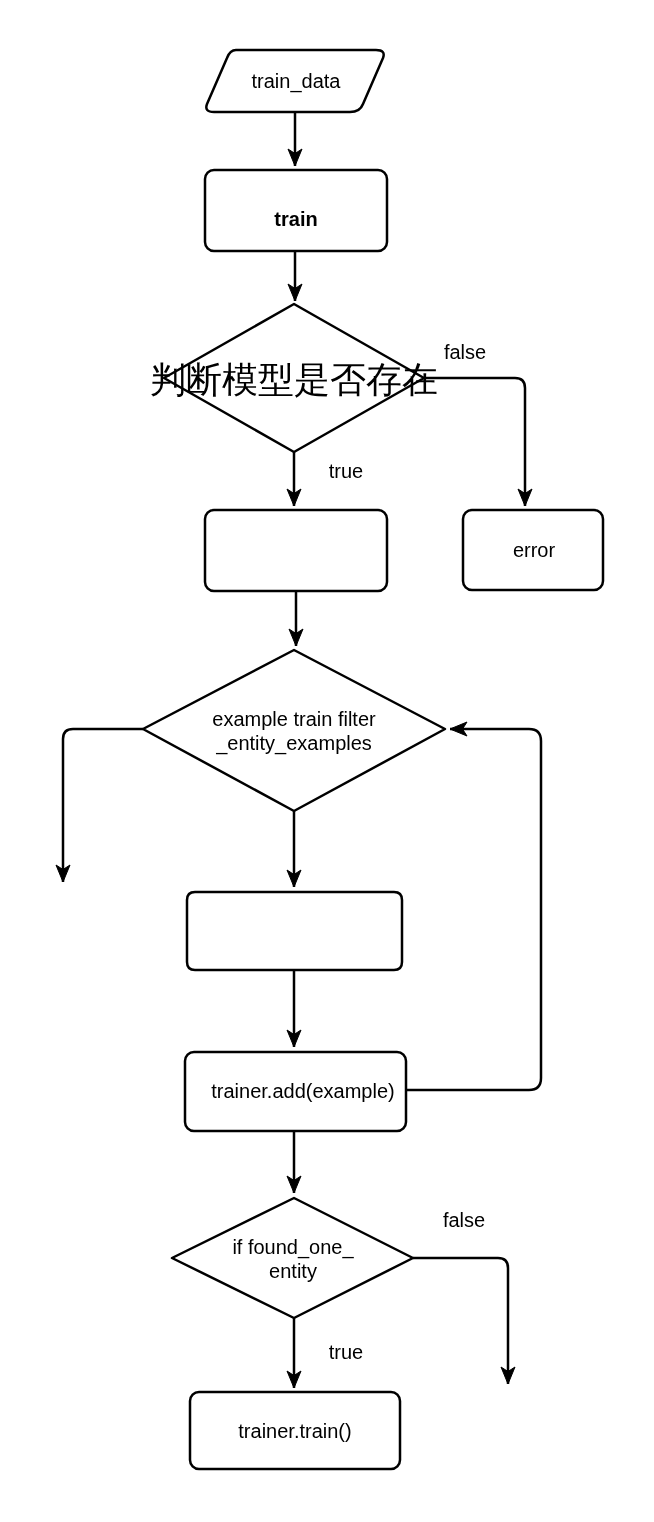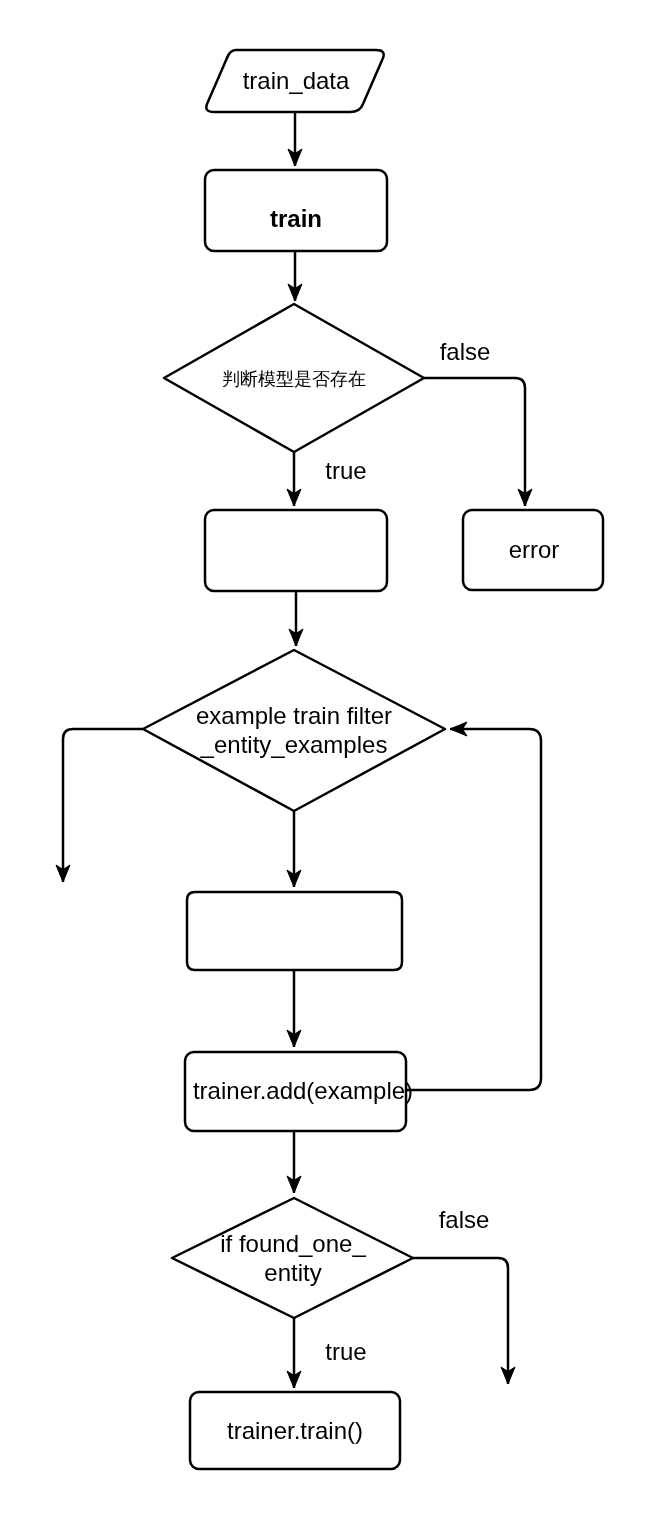--- a/index.html
+++ b/index.html
@@ -31,27 +31,27 @@
     stroke: #000000;
     stroke-width: 2.5;
     stroke-linecap: butt;
     stroke-linejoin: round;
   }
   .lbl {
     position: absolute;
     transform: translate(-50%, -50%);
     white-space: pre-line;
     text-align: center;
-    font-size: 24px;
+    font-size: 20px;
     line-height: 1.2;
     color: #000000;
   }
   #lbl-start   { left: 296px; top: 81px;  }
   #lbl-train   { left: 296px; top: 219px; font-weight: bold; }
-  #lbl-d1      { left: 294px; top: 380px; font-size: 18px; }
+  #lbl-d1      { left: 294px; top: 380px; font-size: 36px; }
   #lbl-false1  { left: 465px; top: 352px; }
   #lbl-true1   { left: 346px; top: 471px; }
   #lbl-filter  { left: 296px; top: 550px; }
   #lbl-error   { left: 520px; top: 550px; margin-left: 14px; }
   #lbl-d2      { left: 294px; top: 731px; }
   #lbl-prepare { left: 294px; top: 931px; }
   #lbl-add     { left: 295px; top: 1091px; padding-left: 16px; }
   #lbl-d3      { left: 293px; top: 1259px; }
   #lbl-false2  { left: 464px; top: 1220px; }
   #lbl-true2   { left: 346px; top: 1352px; }

